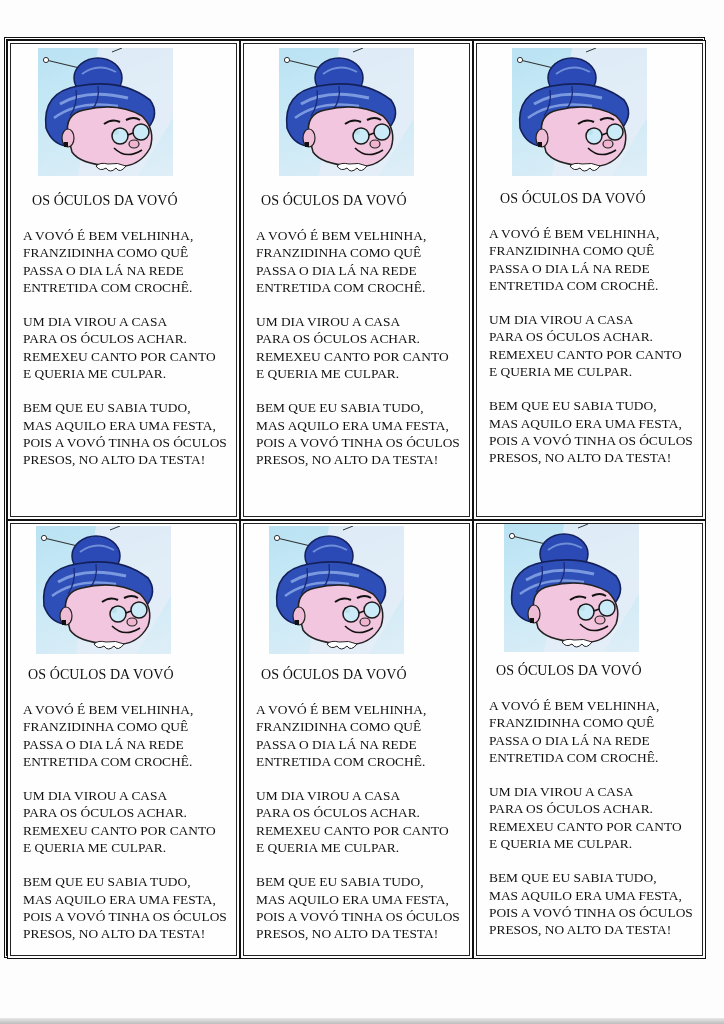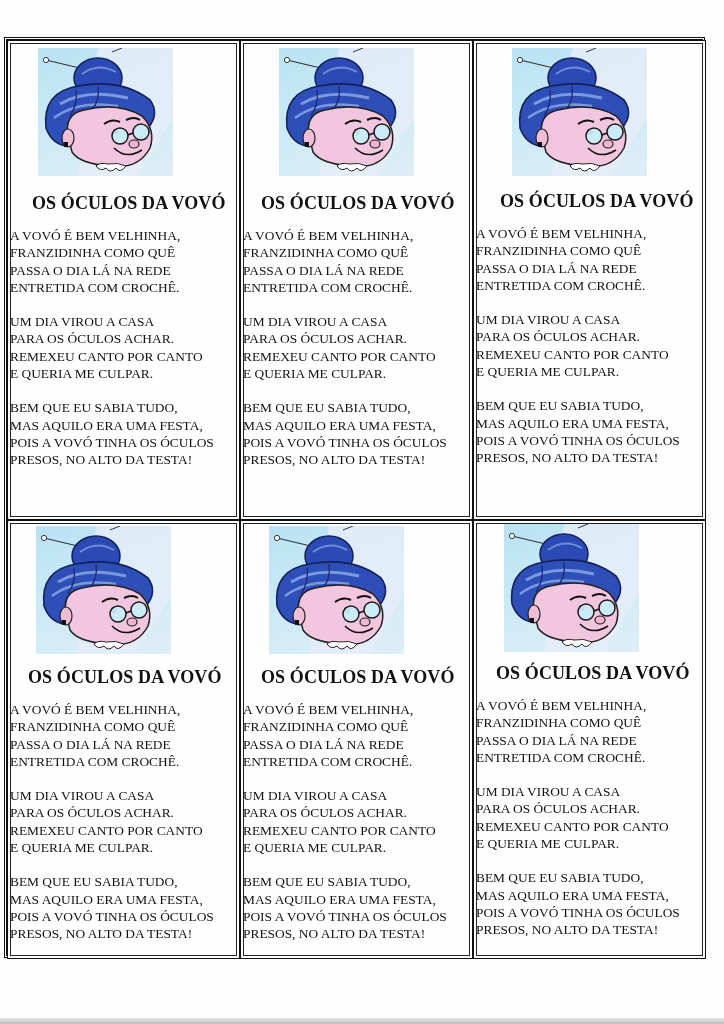--- a/index.html
+++ b/index.html
@@ -55,29 +55,29 @@
     background: linear-gradient(160deg, #b9e2f3 0%, #c8e9f6 40%, #dfeef7 100%);
     overflow: hidden;
   }
   .illustration svg {
     width: 100%;
     height: 100%;
     display: block;
   }
   .card-title {
     position: absolute;
-    font-weight: bold;
-    font-size: 18px;
+    font-weight: normal;
+    font-size: 14px;
     letter-spacing: 0.1px;
     white-space: nowrap;
     text-align: center;
   }
   .poem {
     position: absolute;
-    left: 2px;
+    left: 15px;
     font-size: 13.4px;
     line-height: 17.3px;
   }
   .stanza {
     margin: 0 0 17px 0;
   }
   .line {
     display: block;
     white-space: nowrap;
   }

